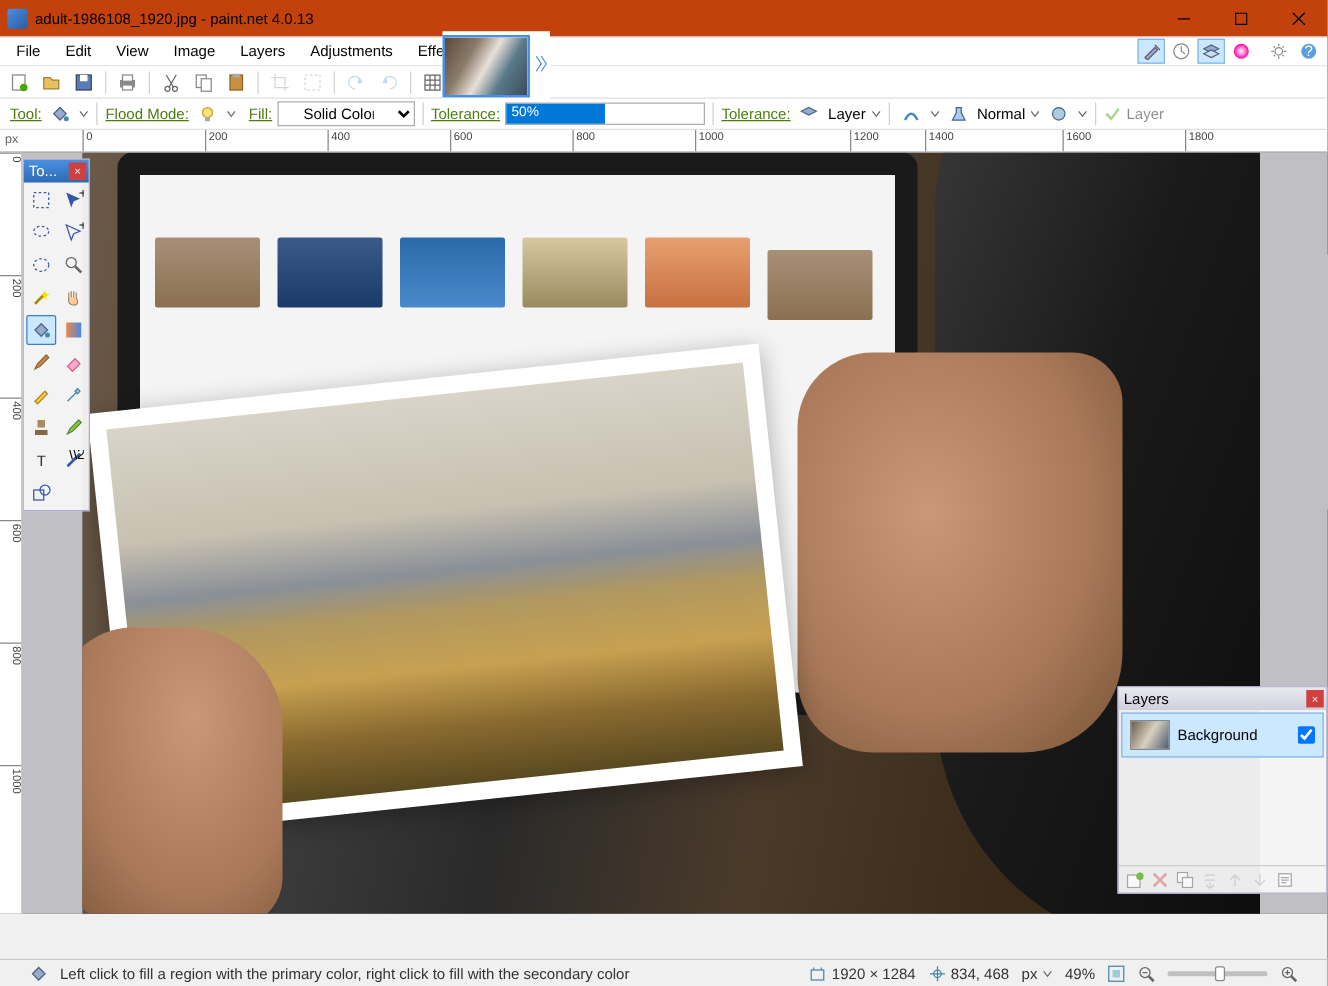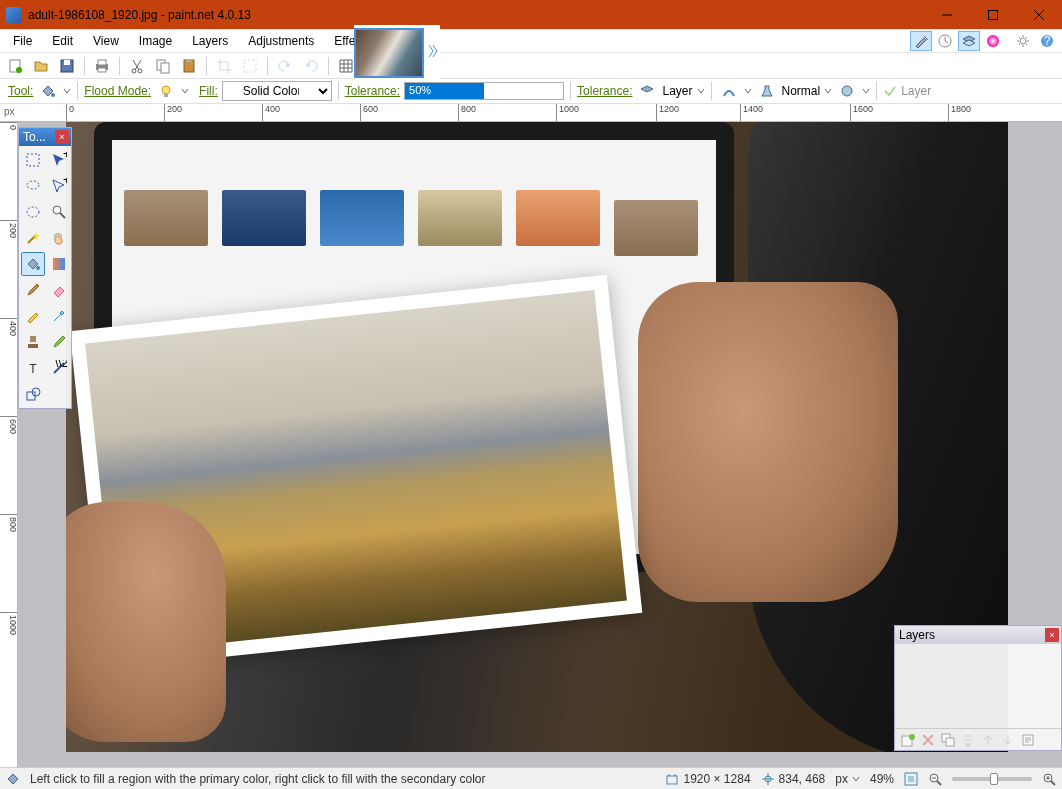--- a/index.html
+++ b/index.html
@@ -60,21 +60,21 @@
   .tools-grid { display: grid; grid-template-columns: 1fr 1fr; padding: 2px; gap: 2px; }
   .tool-btn { width: 24px; height: 24px; display: flex; align-items: center; justify-content: center; border: 1px solid transparent; border-radius: 2px; cursor: pointer; }
   .tool-btn.selected { border: 1px solid #3a80c8; background: #cce8ff; }
   .layers-panel { position: absolute; bottom: 16px; right: 0; width: 168px; background: rgba(246,246,246,0.96); border: 1px solid #aac; z-index: 100; }
   .layers-panel .panel-title { background: linear-gradient(#e8e8f0,#d0d0dc); color: #000; }
   .layer-row { display: flex; align-items: center; padding: 4px 6px; background: #cce8ff; border: 1px solid #7eb4e8; margin: 2px; height: 36px; gap: 6px; }
   .layer-thumb { width: 32px; height: 24px; background: linear-gradient(120deg,#6a5a4a,#d8d0c0,#4a5a6a); border: 1px solid #888; }
   .layer-btns { height: 22px; display: flex; align-items: center; justify-content: flex-start; padding: 0 4px; gap: 2px; border-top: 1px solid #ccc; }
   .layer-btns .lb { width: 18px; height: 18px; display: flex; align-items: center; justify-content: center; opacity: 0.7; }
   .layer-btns .lb.disabled { opacity: 0.3; }
-  .statusbar { height: 22px; background: #f0f0f0; border-top: 1px solid #ccc; display: flex; align-items: center; padding: 0 6px; gap: 10px; font-size: 11px; color: #333; }
+  .statusbar { height: 22px; background: #f0f0f0; border-top: 1px solid #ccc; display: flex; align-items: center; padding: 0 24px; gap: 10px; font-size: 11px; color: #333; margin-top: 36px; }
   .statusbar .spacer { flex: 1; }
   .status-seg { display: flex; align-items: center; gap: 4px; }
   .zoom-slider { width: 80px; height: 4px; background: #c0c0c0; position: relative; border-radius: 2px; }
   .zoom-thumb { position: absolute; top: -4px; left: 38px; width: 8px; height: 12px; background: #fff; border: 1px solid #888; border-radius: 2px; }
   svg { display: block; }
   .layer-check { width: 14px; height: 14px; margin-left: auto; }
 </style>
 </head>
 <body>
 
@@ -327,21 +327,21 @@
 </div>
 
 <div class="ruler-h">
   <span class="unit">px</span>
   <div class="tick" style="left:66px">0</div>
   <div class="tick" style="left:164px">200</div>
   <div class="tick" style="left:262px">400</div>
   <div class="tick" style="left:360px">600</div>
   <div class="tick" style="left:458px">800</div>
   <div class="tick" style="left:556px">1000</div>
-  <div class="tick" style="left:656px">1200</div>
+  <div class="tick" style="left:680px">1200</div>
   <div class="tick" style="left:740px">1400</div>
   <div class="tick" style="left:850px">1600</div>
   <div class="tick" style="left:948px">1800</div>
 </div>
 
 <div class="workspace">
   <div class="ruler-v">
     <div class="tick" style="top:0px">0</div>
     <div class="tick" style="top:98px">200</div>
     <div class="tick" style="top:196px">400</div>
@@ -488,20 +488,25 @@
           </div>
         <div class="hand-l"></div>
       </div>
     </div>
 
     <div class="layers-panel">
       <div class="panel-title">
         <span>Layers</span>
         <div class="panel-close">×</div>
       </div>
+      <div class="layer-row">
+        <div class="layer-thumb"></div>
+        <span>Background</span>
+        <input type="checkbox" class="layer-check" checked="" style="">
+      </div>
       <div style="height:84px"></div>
       <div class="layer-btns">
         <div class="lb">
             <svg width="14" height="14">
               <rect x="1" y="3" width="10" height="10" fill="#fff" stroke="#888"></rect>
               <circle cx="11" cy="4" r="3" fill="#4a0"></circle>
             </svg>
           </div>
         <div class="lb disabled">
             <svg width="14" height="14">

